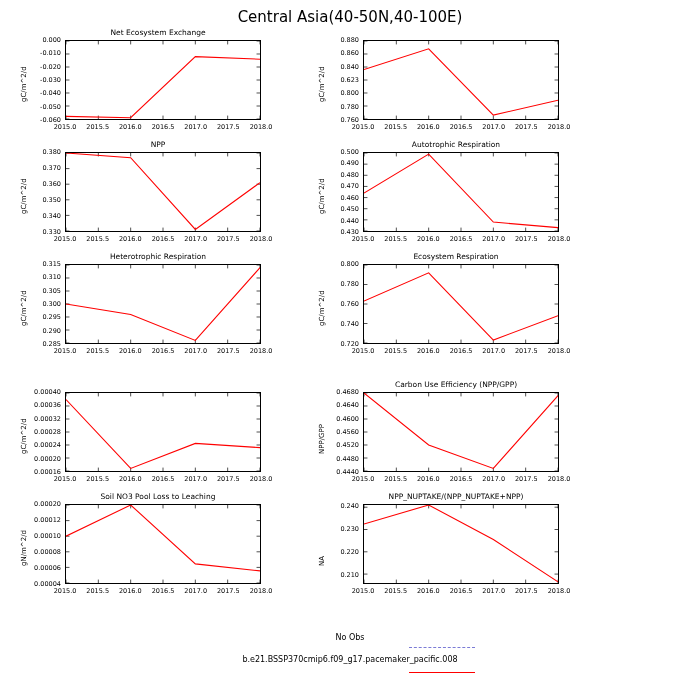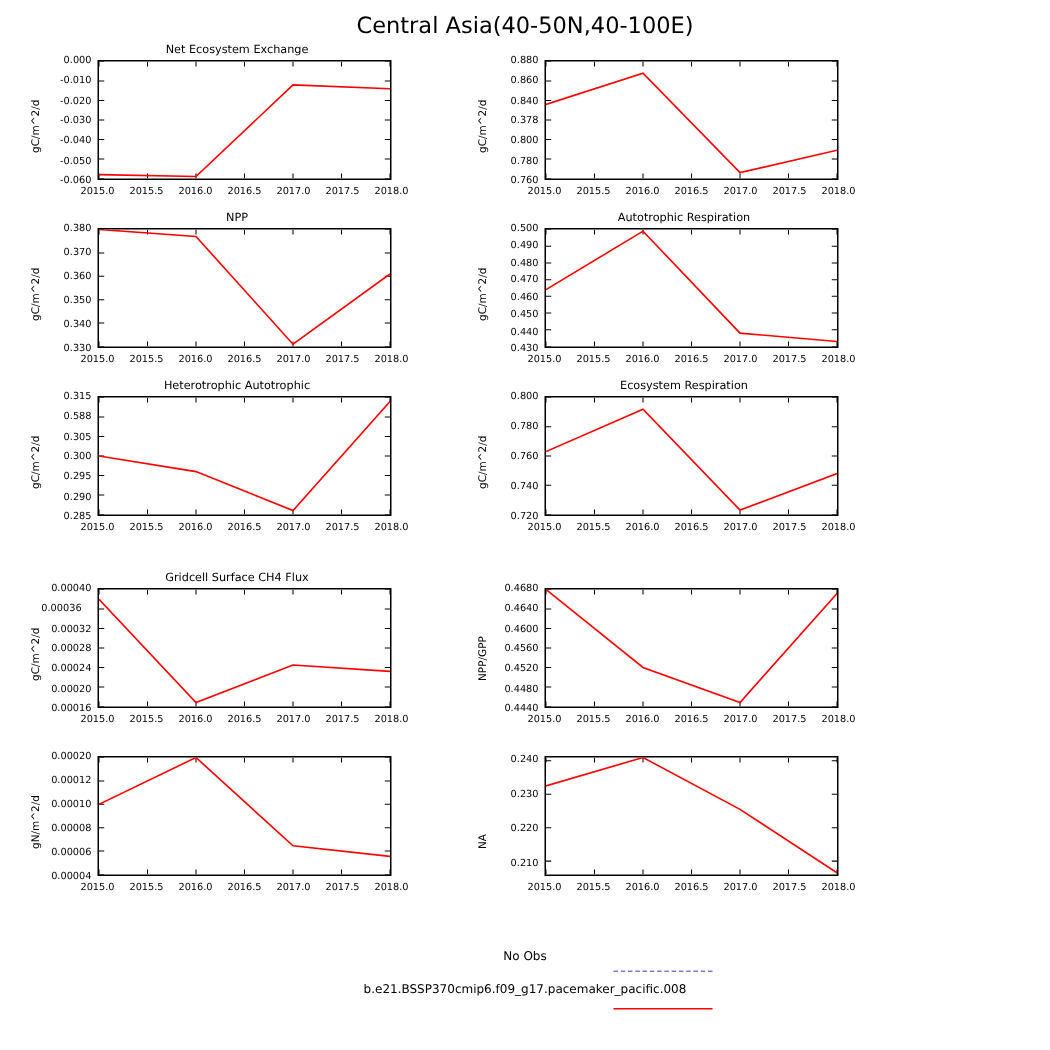--- a/index.html
+++ b/index.html
@@ -191,21 +191,21 @@
           <line x1="163.33" y1="80" x2="163.33" y2="76.5" stroke="#000" stroke-width="0.7"></line>
           <line x1="163.33" y1="0" x2="163.33" y2="3.5" stroke="#000" stroke-width="0.7"></line>
           <line x1="196.00" y1="80" x2="196.00" y2="76.5" stroke="#000" stroke-width="0.7"></line>
           <line x1="196.00" y1="0" x2="196.00" y2="3.5" stroke="#000" stroke-width="0.7"></line>
           <polyline points="0.00,29.33 65.33,8.00 130.67,76.00 196.00,60.67" fill="none" stroke="#ff0000" stroke-width="1.1"></polyline>
         </svg>
       </div>
       <div class="ytick" style="left: 13px; top: 8px;">0.880</div>
       <div class="ytick" style="left: 13px; top: 21.3333px;">0.860</div>
       <div class="ytick" style="left: 13px; top: 34.6667px;">0.840</div>
-      <div class="ytick" style="left: 13px; top: 48px;">0.378</div>
+      <div class="ytick" style="left: 13px; top: 48px;">0.623</div>
       <div class="ytick" style="left: 13px; top: 61.3333px;">0.800</div>
       <div class="ytick" style="left: 13px; top: 74.6667px;">0.780</div>
       <div class="ytick" style="left: 13px; top: 88px;">0.760</div>
       <div class="xtick" style="left: 40px; top: 95px;">2015.0</div>
       <div class="xtick" style="left: 72.6667px; top: 95px;">2015.5</div>
       <div class="xtick" style="left: 105.333px; top: 95px;">2016.0</div>
       <div class="xtick" style="left: 138px; top: 95px;">2016.5</div>
       <div class="xtick" style="left: 170.667px; top: 95px;">2017.0</div>
       <div class="xtick" style="left: 203.333px; top: 95px;">2017.5</div>
       <div class="xtick" style="left: 236px; top: 95px;">2018.0</div>
@@ -306,21 +306,21 @@
       <div class="ytick" style="left: 13px; top: 88px;">0.430</div>
       <div class="xtick" style="left: 40px; top: 95px;">2015.0</div>
       <div class="xtick" style="left: 72.6667px; top: 95px;">2015.5</div>
       <div class="xtick" style="left: 105.333px; top: 95px;">2016.0</div>
       <div class="xtick" style="left: 138px; top: 95px;">2016.5</div>
       <div class="xtick" style="left: 170.667px; top: 95px;">2017.0</div>
       <div class="xtick" style="left: 203.333px; top: 95px;">2017.5</div>
       <div class="xtick" style="left: 236px; top: 95px;">2018.0</div>
     </div>
     <div class="panel" style="left: 8px; top: 252px;">
-      <div class="panel-title">Heterotrophic Autotrophic</div>
+      <div class="panel-title">Heterotrophic Respiration</div>
       <div class="ylabel" style="left: 12px; top: 74px;">gC/m^2/d</div>
       <div class="plot-area">
         <svg viewBox="0 0 196 80" preserveAspectRatio="none">
           <line x1="0" y1="0.00" x2="3.5" y2="0.00" stroke="#000" stroke-width="0.7"></line>
           <line x1="192.5" y1="0.00" x2="196" y2="0.00" stroke="#000" stroke-width="0.7"></line>
           <line x1="0" y1="13.33" x2="3.5" y2="13.33" stroke="#000" stroke-width="0.7"></line>
           <line x1="192.5" y1="13.33" x2="196" y2="13.33" stroke="#000" stroke-width="0.7"></line>
           <line x1="0" y1="26.67" x2="3.5" y2="26.67" stroke="#000" stroke-width="0.7"></line>
           <line x1="192.5" y1="26.67" x2="196" y2="26.67" stroke="#000" stroke-width="0.7"></line>
           <line x1="0" y1="40.00" x2="3.5" y2="40.00" stroke="#000" stroke-width="0.7"></line>
@@ -342,21 +342,21 @@
           <line x1="130.67" y1="80" x2="130.67" y2="76.5" stroke="#000" stroke-width="0.7"></line>
           <line x1="130.67" y1="0" x2="130.67" y2="3.5" stroke="#000" stroke-width="0.7"></line>
           <line x1="163.33" y1="80" x2="163.33" y2="76.5" stroke="#000" stroke-width="0.7"></line>
           <line x1="163.33" y1="0" x2="163.33" y2="3.5" stroke="#000" stroke-width="0.7"></line>
           <line x1="196.00" y1="80" x2="196.00" y2="76.5" stroke="#000" stroke-width="0.7"></line>
           <line x1="196.00" y1="0" x2="196.00" y2="3.5" stroke="#000" stroke-width="0.7"></line>
           <polyline points="0.00,40.00 65.33,50.67 130.67,77.33 196.00,2.67" fill="none" stroke="#ff0000" stroke-width="1.1"></polyline>
         </svg>
       </div>
       <div class="ytick" style="left: 13px; top: 8px;">0.315</div>
-      <div class="ytick" style="left: 13px; top: 21.3333px;">0.588</div>
+      <div class="ytick" style="left: 13px; top: 21.3333px;">0.310</div>
       <div class="ytick" style="left: 13px; top: 34.6667px;">0.305</div>
       <div class="ytick" style="left: 13px; top: 48px;">0.300</div>
       <div class="ytick" style="left: 13px; top: 61.3333px;">0.295</div>
       <div class="ytick" style="left: 13px; top: 74.6667px;">0.290</div>
       <div class="ytick" style="left: 13px; top: 88px;">0.285</div>
       <div class="xtick" style="left: 40px; top: 95px;">2015.0</div>
       <div class="xtick" style="left: 72.6667px; top: 95px;">2015.5</div>
       <div class="xtick" style="left: 105.333px; top: 95px;">2016.0</div>
       <div class="xtick" style="left: 138px; top: 95px;">2016.5</div>
       <div class="xtick" style="left: 170.667px; top: 95px;">2017.0</div>
@@ -402,21 +402,20 @@
       <div class="ytick" style="left: 13px; top: 88px;">0.720</div>
       <div class="xtick" style="left: 40px; top: 95px;">2015.0</div>
       <div class="xtick" style="left: 72.6667px; top: 95px;">2015.5</div>
       <div class="xtick" style="left: 105.333px; top: 95px;">2016.0</div>
       <div class="xtick" style="left: 138px; top: 95px;">2016.5</div>
       <div class="xtick" style="left: 170.667px; top: 95px;">2017.0</div>
       <div class="xtick" style="left: 203.333px; top: 95px;">2017.5</div>
       <div class="xtick" style="left: 236px; top: 95px;">2018.0</div>
     </div>
     <div class="panel" style="left: 8px; top: 380px;">
-      <div class="panel-title">Gridcell Surface CH4 Flux</div>
       <div class="ylabel" style="left: 12px; top: 74px;">gC/m^2/d</div>
       <div class="plot-area">
         <svg viewBox="0 0 196 80" preserveAspectRatio="none">
           <line x1="0" y1="0.00" x2="3.5" y2="0.00" stroke="#000" stroke-width="0.7"></line>
           <line x1="192.5" y1="0.00" x2="196" y2="0.00" stroke="#000" stroke-width="0.7"></line>
           <line x1="0" y1="13.33" x2="3.5" y2="13.33" stroke="#000" stroke-width="0.7"></line>
           <line x1="192.5" y1="13.33" x2="196" y2="13.33" stroke="#000" stroke-width="0.7"></line>
           <line x1="0" y1="26.67" x2="3.5" y2="26.67" stroke="#000" stroke-width="0.7"></line>
           <line x1="192.5" y1="26.67" x2="196" y2="26.67" stroke="#000" stroke-width="0.7"></line>
           <line x1="0" y1="40.00" x2="3.5" y2="40.00" stroke="#000" stroke-width="0.7"></line>
@@ -438,35 +437,36 @@
           <line x1="130.67" y1="80" x2="130.67" y2="76.5" stroke="#000" stroke-width="0.7"></line>
           <line x1="130.67" y1="0" x2="130.67" y2="3.5" stroke="#000" stroke-width="0.7"></line>
           <line x1="163.33" y1="80" x2="163.33" y2="76.5" stroke="#000" stroke-width="0.7"></line>
           <line x1="163.33" y1="0" x2="163.33" y2="3.5" stroke="#000" stroke-width="0.7"></line>
           <line x1="196.00" y1="80" x2="196.00" y2="76.5" stroke="#000" stroke-width="0.7"></line>
           <line x1="196.00" y1="0" x2="196.00" y2="3.5" stroke="#000" stroke-width="0.7"></line>
           <polyline points="0.00,6.67 65.33,77.33 130.67,51.67 196.00,56.00" fill="none" stroke="#ff0000" stroke-width="1.1"></polyline>
         </svg>
       </div>
       <div class="ytick" style="left: 13px; top: 8px;">0.00040</div>
-      <div class="ytick" style="left: 13px; top: 21.3333px; text-align: center;">0.00036</div>
+      <div class="ytick" style="left: 13px; top: 21.3333px;">0.00036</div>
       <div class="ytick" style="left: 13px; top: 34.6667px;">0.00032</div>
       <div class="ytick" style="left: 13px; top: 48px;">0.00028</div>
       <div class="ytick" style="left: 13px; top: 61.3333px;">0.00024</div>
       <div class="ytick" style="left: 13px; top: 74.6667px;">0.00020</div>
       <div class="ytick" style="left: 13px; top: 88px;">0.00016</div>
       <div class="xtick" style="left: 40px; top: 95px;">2015.0</div>
       <div class="xtick" style="left: 72.6667px; top: 95px;">2015.5</div>
       <div class="xtick" style="left: 105.333px; top: 95px;">2016.0</div>
       <div class="xtick" style="left: 138px; top: 95px;">2016.5</div>
       <div class="xtick" style="left: 170.667px; top: 95px;">2017.0</div>
       <div class="xtick" style="left: 203.333px; top: 95px;">2017.5</div>
       <div class="xtick" style="left: 236px; top: 95px;">2018.0</div>
     </div>
     <div class="panel" style="left: 306px; top: 380px;">
+      <div class="panel-title">Carbon Use Efficiency (NPP/GPP)</div>
       <div class="ylabel" style="left: 12px; top: 74px;">NPP/GPP</div>
       <div class="plot-area">
         <svg viewBox="0 0 196 80" preserveAspectRatio="none">
           <line x1="0" y1="0.00" x2="3.5" y2="0.00" stroke="#000" stroke-width="0.7"></line>
           <line x1="192.5" y1="0.00" x2="196" y2="0.00" stroke="#000" stroke-width="0.7"></line>
           <line x1="0" y1="13.33" x2="3.5" y2="13.33" stroke="#000" stroke-width="0.7"></line>
           <line x1="192.5" y1="13.33" x2="196" y2="13.33" stroke="#000" stroke-width="0.7"></line>
           <line x1="0" y1="26.67" x2="3.5" y2="26.67" stroke="#000" stroke-width="0.7"></line>
           <line x1="192.5" y1="26.67" x2="196" y2="26.67" stroke="#000" stroke-width="0.7"></line>
           <line x1="0" y1="40.00" x2="3.5" y2="40.00" stroke="#000" stroke-width="0.7"></line>
@@ -503,20 +503,21 @@
       <div class="ytick" style="left: 13px; top: 88px;">0.4440</div>
       <div class="xtick" style="left: 40px; top: 95px;">2015.0</div>
       <div class="xtick" style="left: 72.6667px; top: 95px;">2015.5</div>
       <div class="xtick" style="left: 105.333px; top: 95px;">2016.0</div>
       <div class="xtick" style="left: 138px; top: 95px;">2016.5</div>
       <div class="xtick" style="left: 170.667px; top: 95px;">2017.0</div>
       <div class="xtick" style="left: 203.333px; top: 95px;">2017.5</div>
       <div class="xtick" style="left: 236px; top: 95px;">2018.0</div>
     </div>
     <div class="panel" style="left: 8px; top: 492px;">
+      <div class="panel-title">Soil NO3 Pool Loss to Leaching</div>
       <div class="ylabel" style="left: 12px; top: 74px;">gN/m^2/d</div>
       <div class="plot-area">
         <svg viewBox="0 0 196 80" preserveAspectRatio="none">
           <line x1="0" y1="0.00" x2="3.5" y2="0.00" stroke="#000" stroke-width="0.7"></line>
           <line x1="192.5" y1="0.00" x2="196" y2="0.00" stroke="#000" stroke-width="0.7"></line>
           <line x1="0" y1="16.00" x2="3.5" y2="16.00" stroke="#000" stroke-width="0.7"></line>
           <line x1="192.5" y1="16.00" x2="196" y2="16.00" stroke="#000" stroke-width="0.7"></line>
           <line x1="0" y1="32.00" x2="3.5" y2="32.00" stroke="#000" stroke-width="0.7"></line>
           <line x1="192.5" y1="32.00" x2="196" y2="32.00" stroke="#000" stroke-width="0.7"></line>
           <line x1="0" y1="48.00" x2="3.5" y2="48.00" stroke="#000" stroke-width="0.7"></line>
@@ -550,20 +551,21 @@
       <div class="ytick" style="left: 13px; top: 88px;">0.00004</div>
       <div class="xtick" style="left: 40px; top: 95px;">2015.0</div>
       <div class="xtick" style="left: 72.6667px; top: 95px;">2015.5</div>
       <div class="xtick" style="left: 105.333px; top: 95px;">2016.0</div>
       <div class="xtick" style="left: 138px; top: 95px;">2016.5</div>
       <div class="xtick" style="left: 170.667px; top: 95px;">2017.0</div>
       <div class="xtick" style="left: 203.333px; top: 95px;">2017.5</div>
       <div class="xtick" style="left: 236px; top: 95px;">2018.0</div>
     </div>
     <div class="panel" style="left: 306px; top: 492px;">
+      <div class="panel-title">NPP_NUPTAKE/(NPP_NUPTAKE+NPP)</div>
       <div class="ylabel" style="left: 12px; top: 74px;">NA</div>
       <div class="plot-area">
         <svg viewBox="0 0 196 80" preserveAspectRatio="none">
           <line x1="0" y1="2.29" x2="3.5" y2="2.29" stroke="#000" stroke-width="0.7"></line>
           <line x1="192.5" y1="2.29" x2="196" y2="2.29" stroke="#000" stroke-width="0.7"></line>
           <line x1="0" y1="25.14" x2="3.5" y2="25.14" stroke="#000" stroke-width="0.7"></line>
           <line x1="192.5" y1="25.14" x2="196" y2="25.14" stroke="#000" stroke-width="0.7"></line>
           <line x1="0" y1="48.00" x2="3.5" y2="48.00" stroke="#000" stroke-width="0.7"></line>
           <line x1="192.5" y1="48.00" x2="196" y2="48.00" stroke="#000" stroke-width="0.7"></line>
           <line x1="0" y1="70.86" x2="3.5" y2="70.86" stroke="#000" stroke-width="0.7"></line>

